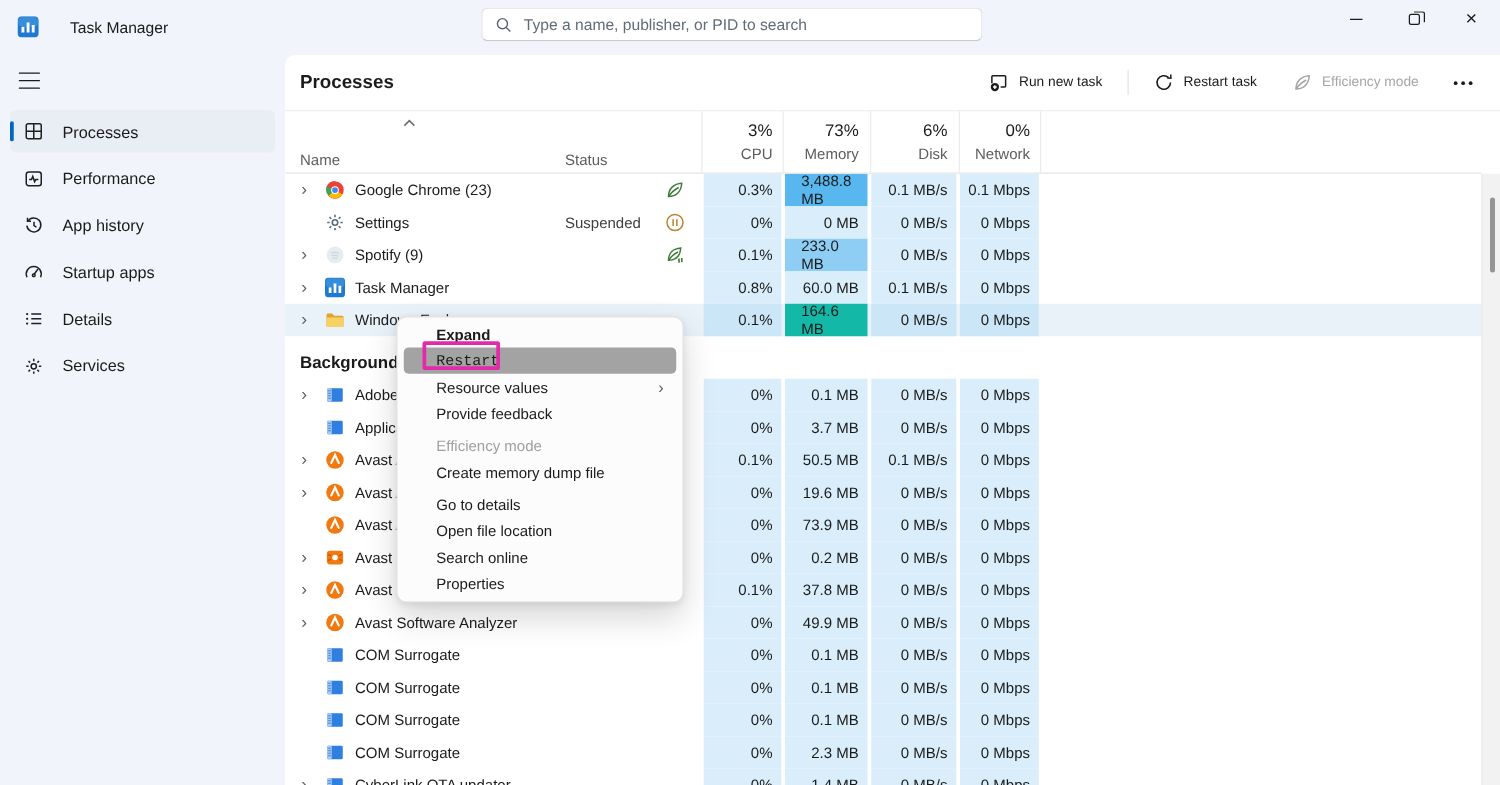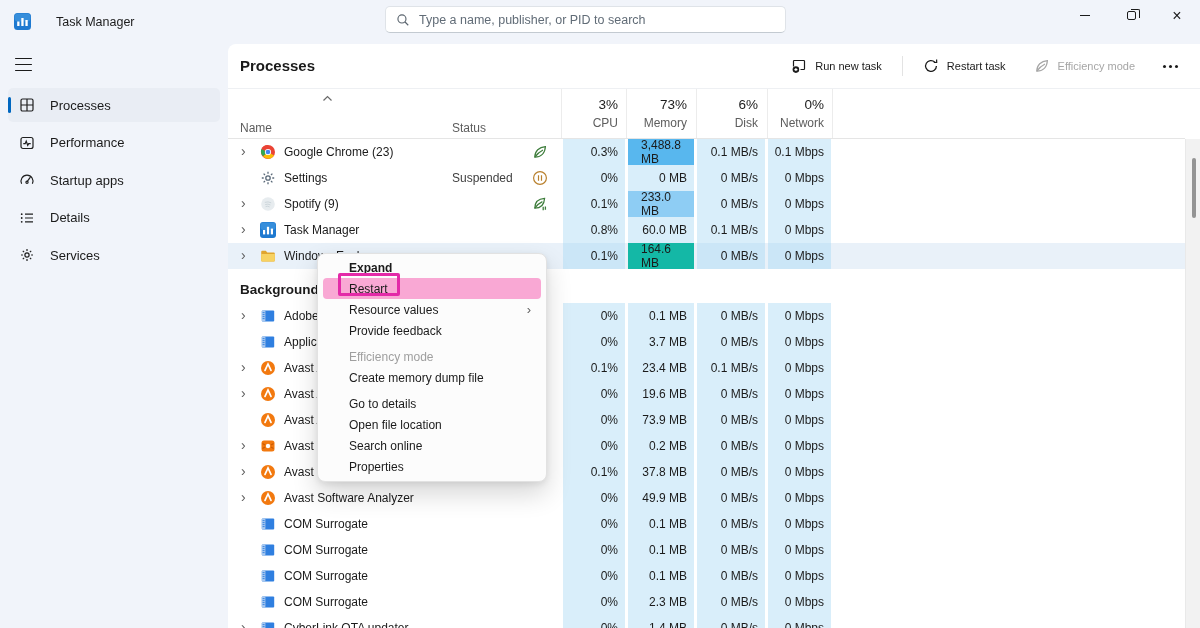--- a/index.html
+++ b/index.html
@@ -97,21 +97,21 @@
   
   .menu {
     position:absolute; left:317px; top:253px; width:230px; z-index:10;
     background:#fcfcfc; border:1px solid #e2e2e2; border-radius:8px;
     box-shadow:0 12px 26px rgba(0,0,0,.16), 0 2px 6px rgba(0,0,0,.08);
     padding:3px 0 4px 0;
   }
   .mi { position:relative; height:21px; margin:0 5px; padding-left:26px; border-radius:4px;
         display:flex; align-items:center; font-size:12px; }
   .mi.bold { font-weight:700; }
-  .mi.hl { background:#f9a8d4; }
+  .mi.hl { background:#a3a3a3;font-family:Liberation Mono, monospace; }
   .mi.dis { color:#9f9f9f; }
   .mi .sub { position:absolute; right:10px; top:3px; font-size:13px; color:#5f5f5f; }
   .mspacer { height:5px; }
   .annot { position:absolute; left:338px; top:273px; width:62px; height:23px;
            border:3px solid #e32aa8; border-radius:2px; z-index:20; }
   
   .ic { display:block; }
 </style>
 </head>
 <body>
@@ -159,20 +159,28 @@
       </div>
       <div class="side-item">
         <span class="side-icon"><svg width="16" height="16" viewBox="0 0 16 16" fill="none" stroke="#1f1f1f" stroke-width="1.2">
             <rect x="2" y="2.5" width="12" height="11" rx="2"></rect>
             <path d="M4.3 8.6h1.9l1-2.5 1.5 4.2 1-1.7h2"></path>
           </svg></span>
         <span>Performance</span>
       </div>
       <div class="side-item">
         <span class="side-icon"><svg width="16" height="16" viewBox="0 0 16 16" fill="none" stroke="#1f1f1f" stroke-width="1.2">
+            <path d="M3.3 5 a5.6 5.6 0 1 1 -0.8 3.5"></path>
+            <path d="M3 2.2 v2.8 h2.8"></path>
+            <path d="M8.2 5.4 v3 l2 1.4"></path>
+          </svg></span>
+        <span>App history</span>
+      </div>
+      <div class="side-item">
+        <span class="side-icon"><svg width="16" height="16" viewBox="0 0 16 16" fill="none" stroke="#1f1f1f" stroke-width="1.2">
             <path d="M2.6 11.8 a6 6 0 1 1 10.8 0"></path>
             <path d="M8.3 9.4 L11.4 5.2"></path>
             <circle cx="8" cy="10.2" r="1.1"></circle>
           </svg></span>
         <span>Startup apps</span>
       </div>
       <div class="side-item">
         <span class="side-icon"><svg width="16" height="16" viewBox="0 0 16 16" fill="none" stroke="#1f1f1f" stroke-width="1.2">
             <path d="M6 4.2h8M6 8h8M6 11.8h8"></path>
             <path d="M2.7 4.2h.01M2.7 8h.01M2.7 11.8h.01" stroke-width="1.8" stroke-linecap="round"></path>
@@ -363,21 +371,21 @@
         <div class="cell c-net">0 Mbps</div>
       </div>
       <div class="prow">
         <span class="chev">›</span>
         <span class="picon"><svg width="16" height="16" viewBox="0 0 16 16">
             <circle cx="8" cy="8" r="7" fill="#f2790f"></circle>
             <path d="M5 10.4 L8 4 L11 10.4" stroke="#fff" stroke-width="1.7" fill="none" stroke-linecap="round"></path>
           </svg></span>
         <span class="pname">Avast Antivirus</span>
         <div class="cell c-cpu">0.1%</div>
-        <div class="cell c-mem">23.4 MB</div>
+        <div class="cell c-mem">50.5 MB</div>
         <div class="cell c-disk">0.1 MB/s</div>
         <div class="cell c-net">0 Mbps</div>
       </div>
       <div class="prow">
         <span class="chev">›</span>
         <span class="picon"><svg width="16" height="16" viewBox="0 0 16 16">
             <circle cx="8" cy="8" r="7" fill="#f2790f"></circle>
             <path d="M5 10.4 L8 4 L11 10.4" stroke="#fff" stroke-width="1.7" fill="none" stroke-linecap="round"></path>
           </svg></span>
         <span class="pname">Avast Antivirus</span>

